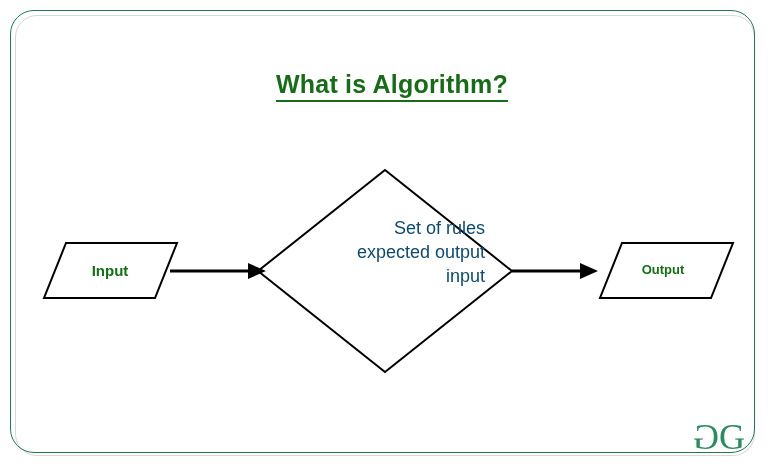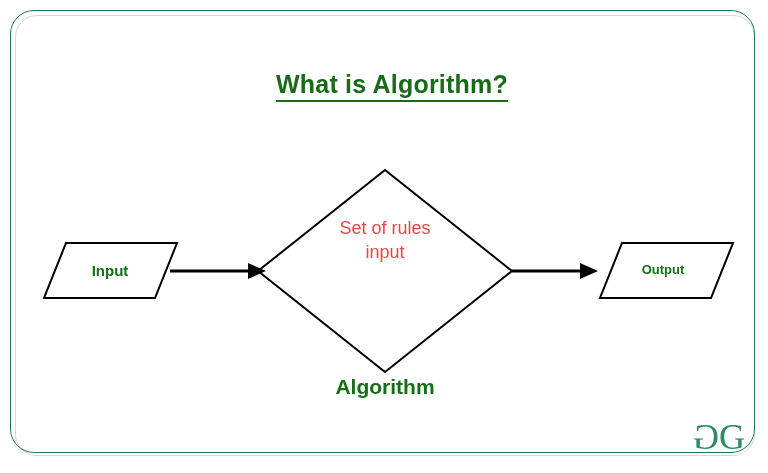--- a/index.html
+++ b/index.html
@@ -103,22 +103,22 @@
     top: 375px;
     width: 200px;
     font-size: 21px;
     font-weight: bold;
   }
   .diamond-text {
     position: absolute;
     left: 285px;
     top: 216px;
     width: 200px;
-    text-align: center;
-    color: #ef4444;
+    text-align: right;
+    color: #0c4a6e;
     font-size: 18px;
     line-height: 24px;
     font-weight: normal;
   }
   .diamond-text div { white-space: nowrap; }
 
   
   .logo {
     position: absolute;
     left: 694px;
@@ -165,22 +165,22 @@
     <g>
       <line class="arrow-line" x1="512" y1="271" x2="580" y2="271"></line>
       <polygon class="arrow-head" points="580,263 598,271 580,279"></polygon>
     </g>
   </svg>
 
   <div class="lbl lbl-input">Input</div>
 
   <div class="diamond-text">
     <div>Set of rules</div>
+    <div>expected output</div>
     <div>input</div>
   </div>
 
-  <div class="lbl lbl-algorithm">Algorithm</div>
 
   <div class="lbl lbl-output">Output</div>
 
   <div class="logo"><span class="g-mirror">G</span><span>G</span></div>
 
 </div>
 
 </body></html>

